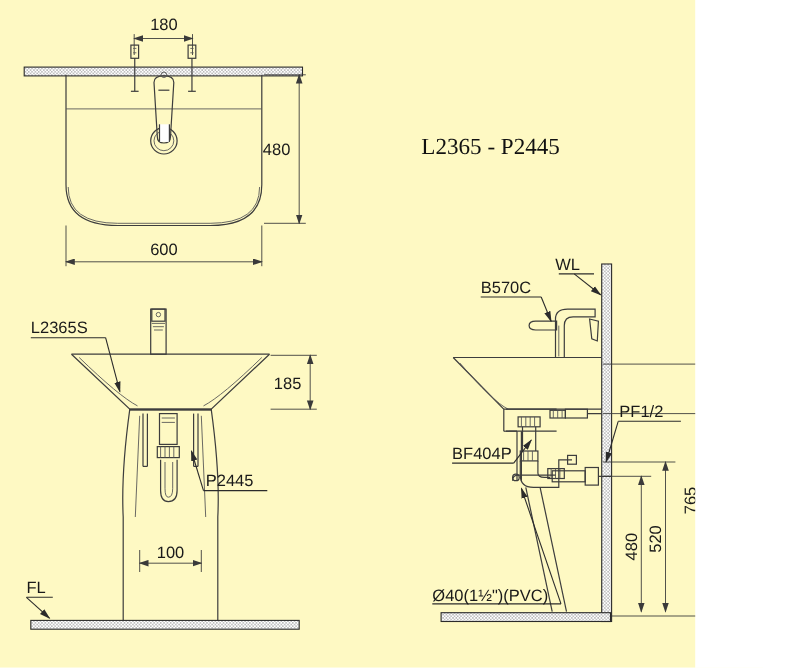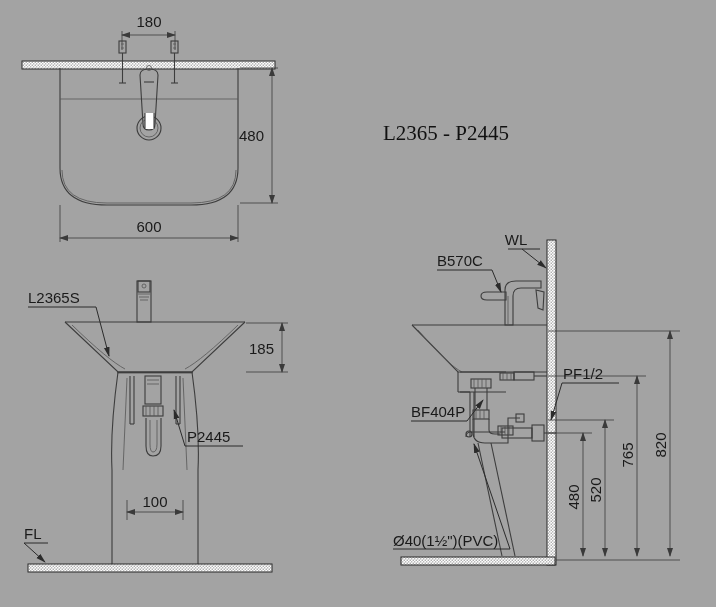--- a/index.html
+++ b/index.html
@@ -6,23 +6,23 @@
   html, body {
     margin: 0;
     padding: 0;
     background: #ffffff;
   }
   body {
     font-family: "Liberation Sans", sans-serif;
   }
   #sheet {
     position: relative;
-    width: 716px;
+    width: 632px;
     height: 607px;
-    background: #a3a3a3;
+    background: #fef9c3;
     overflow: hidden;
   }
   #sheet svg {
     position: absolute;
     left: 0;
     top: 0;
   }
   .dimtext {
     font-family: "Liberation Sans", sans-serif;
     font-size: 15px;

